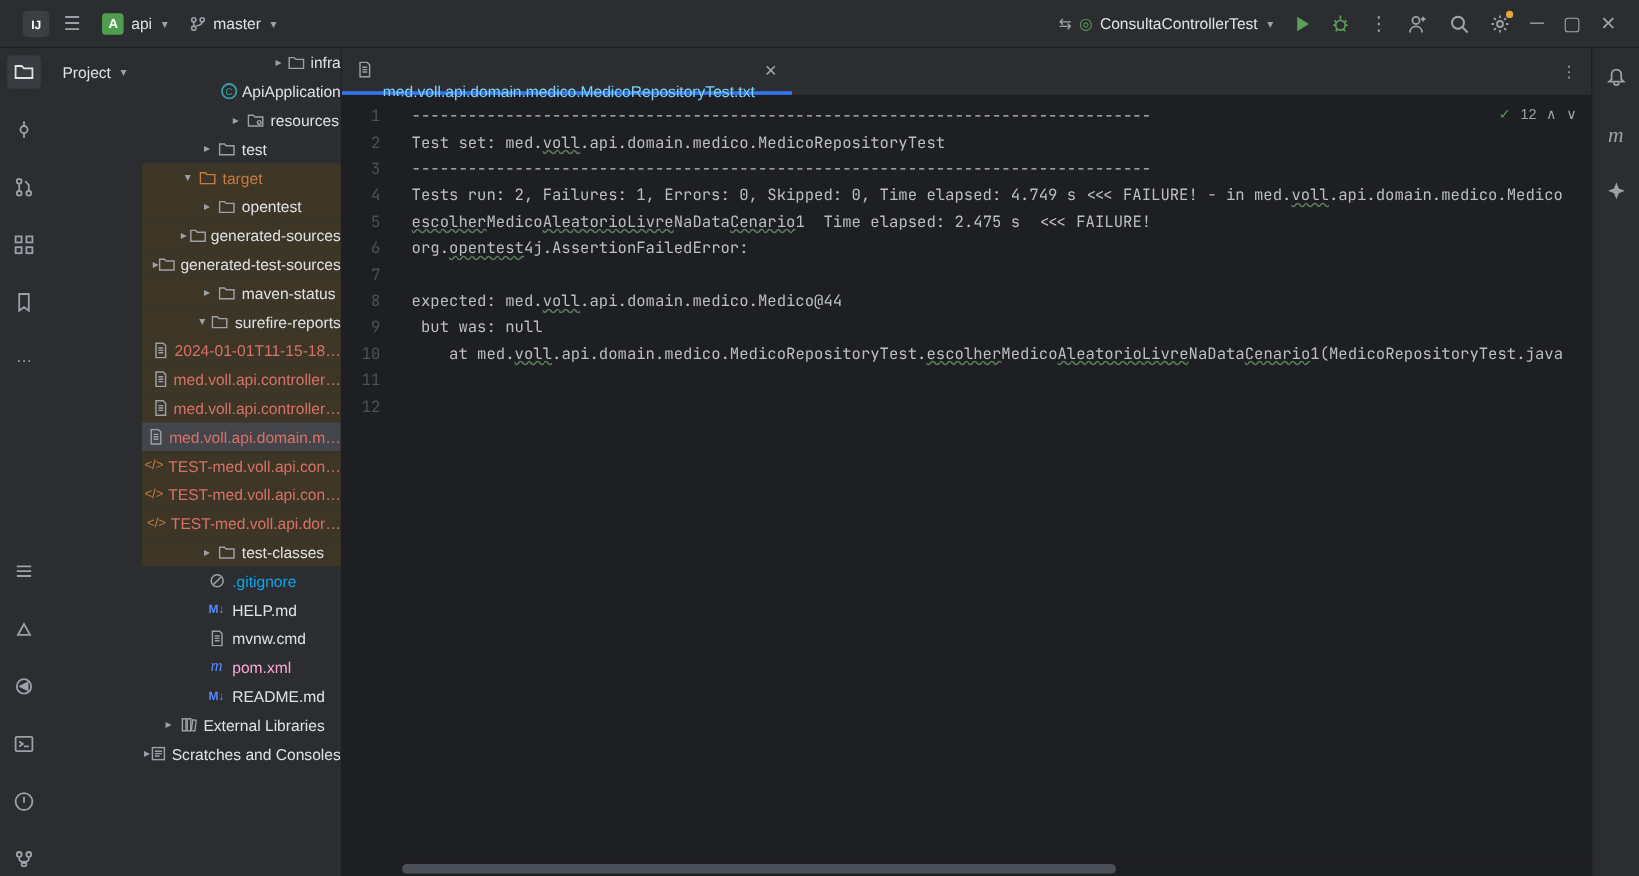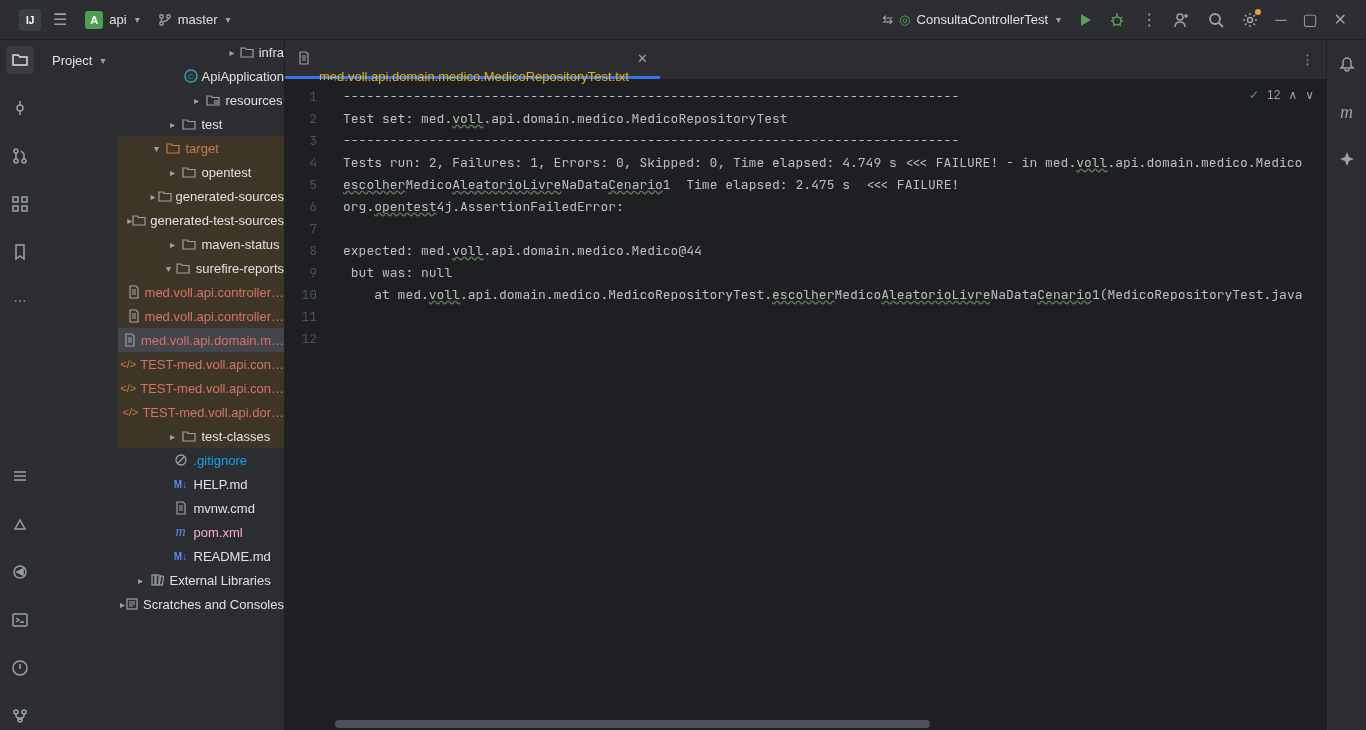--- a/index.html
+++ b/index.html
@@ -93,21 +93,21 @@
 }
 .tab-bar {
   height: 40px; background: #2b2d30; display: flex; align-items: stretch;
   border-bottom: 1px solid #1e1f22;
 }
 .tab {
   display: flex; align-items: center; gap: 8px; padding: 0 12px;
   border-bottom: 3px solid #3574f0; position: relative;
 }
 .tab-icon { color: #9da0a8; }
-.tab-name { color: #eab308; margin-top: 36px; }
+.tab-name { color: #7dd3fc; margin-top: 36px; }
 .tab-close { color: #9da0a8; cursor: pointer; }
 .tab-menu { margin-left: auto; padding: 0 12px; display: flex; align-items: center; color: #9da0a8; cursor: pointer; }
 .editor-body { flex: 1; display: flex; position: relative; overflow: hidden; }
 .gutter-nums {
   width: 50px; background: #1e1f22; padding-top: 6px; text-align: right;
   color: #4b5059; font-family: "JetBrains Mono", Consolas, monospace;
   font-size: 13px; user-select: none;
 }
 .gutter-nums div { padding-right: 18px; height: 22px; line-height: 22px; }
 .code {
@@ -386,20 +386,31 @@
         </div>
         <div class="tree-item highlighted">
           <span class="tree-indent" style="width:48px"></span>
           <span class="tree-chev">▾</span>
           <span class="tree-icon">
             <svg width="14" height="14" viewBox="0 0 14 14" fill="none" stroke="#9da0a8" stroke-width="1.2">
               <path d="M1 3h4l1.5 1.5H13V12H1z"></path>
             </svg>
           </span>
           <span class="">surefire-reports</span>
+        </div>
+        <div class="tree-item highlighted">
+          <span class="tree-indent" style="width:80px"></span>
+          <span class="tree-chev"></span>
+          <span class="tree-icon">
+            <svg width="14" height="14" viewBox="0 0 14 14" fill="none" stroke="#9da0a8" stroke-width="1.2">
+              <path d="M3 1h6l2 2v10H3z"></path>
+              <path d="M5 5h4M5 7h4M5 9h4"></path>
+            </svg>
+          </span>
+          <span class="label-red">2024-01-01T11-15-18…</span>
         </div>
         <div class="tree-item highlighted">
           <span class="tree-indent" style="width:80px"></span>
           <span class="tree-chev"></span>
           <span class="tree-icon">
             <svg width="14" height="14" viewBox="0 0 14 14" fill="none" stroke="#9da0a8" stroke-width="1.2">
               <path d="M3 1h6l2 2v10H3z"></path>
               <path d="M5 5h4M5 7h4M5 9h4"></path>
             </svg>
           </span>

